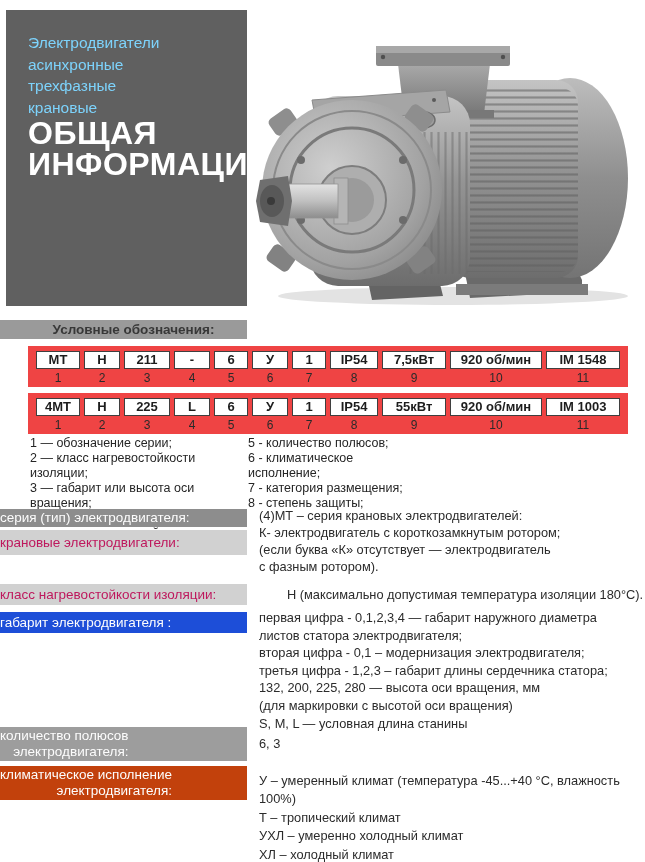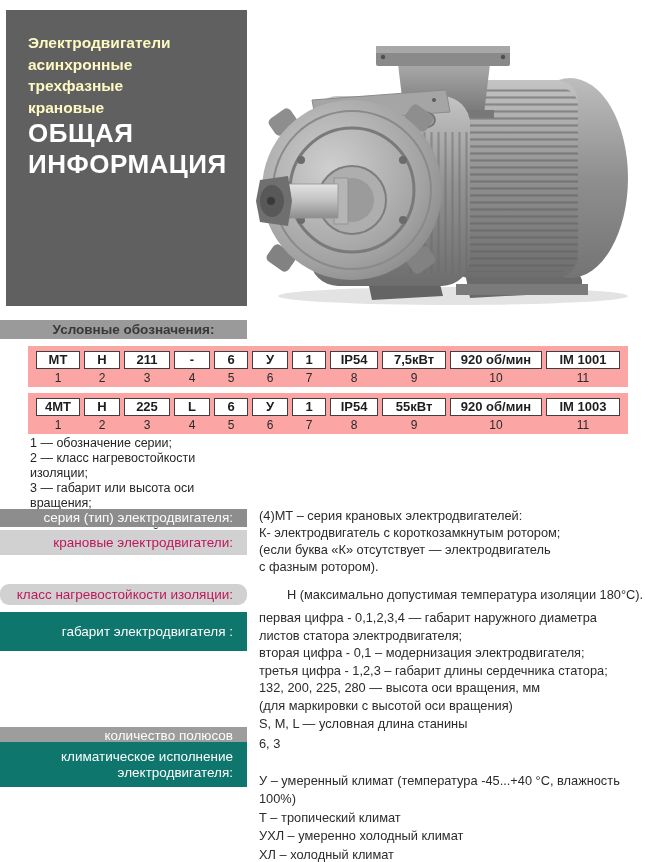--- a/index.html
+++ b/index.html
@@ -8,41 +8,41 @@
   #page {
     position:relative; width:645px; height:862px; margin:0 auto;
     background:#ffffff; overflow:hidden;
   }
   .abs { position:absolute; }
   .pre { white-space:pre-line; }
 
   
   .header-panel { left:6px; top:10px; width:241px; height:296px; background:#606060; }
   .header-subtitle {
-    position:absolute; left:22px; top:22px; color:#fef9c3;
-    font-size:15.5px; font-weight:bold; line-height:21.5px;
+    position:absolute; left:22px; top:22px; color:#7dd3fc;
+    font-size:15.5px; font-weight:normal; line-height:21.5px;
   }
   .header-title {
     position:absolute; left:22px; top:108px; color:#ffffff;
-    font-size:26px; font-weight:bold; line-height:31px; letter-spacing:0.5px;
+    font-size:32px; font-weight:bold; line-height:31px; letter-spacing:0.5px;
   }
 
   
   .motor-wrap { left:248px; top:12px; width:394px; height:298px; }
 
   
   .heading-bar {
     left:0; top:320px; width:247px; height:19px; background:#9a9a9a;
     display:flex; align-items:center; justify-content:center;
     font-size:13.5px; font-weight:bold; color:#383838;padding-left:20px;
   }
 
   
   .band {
-    left:28px; width:600px; height:41px; background:#fca5a5;
+    left:28px; width:600px; height:41px; background:#ef4444;
     display:flex; justify-content:space-between; align-items:flex-start;
     padding:5px 8px 0 8px;
   }
   .band-1 { top:346px; }
   .band-2 { top:393px; }
   .cell { display:flex; flex-direction:column; align-items:center; }
   .c1{width:44px}.c2{width:36px}.c3{width:46px}.c4{width:36px}.c5{width:34px}
   .c6{width:36px}.c7{width:34px}.c8{width:48px}.c9{width:64px}.c10{width:92px}.c11{width:74px}
   .valbox {
     width:100%; background:#ffffff; border:1px solid #3f3f3f;
@@ -51,31 +51,31 @@
   .num { font-size:12px; line-height:14px; margin-top:2px; color:#2a2a2a; }
 
   
   .legend-col { top:436px; font-size:12.5px; line-height:15px; color:#252525; }
   .legend-1 { left:30px;  width:218px; }
   .legend-2 { left:248px; width:176px; }
   .legend-3 { left:424px; width:220px; }
 
   
   .bar {
-    left:0; width:247px; display:flex; align-items:center; justify-content:flex-end;
+    left:0; width:247px; display:flex; align-items:center; justify-content:flex-start;
     text-align:right; padding-right:14px; font-size:13.5px; line-height:16px;
   }
   .bar-dark  { background:#939393; color:#fdfdfd; }
   .bar-light { background:#d1d1d1; color:#be185d; }
   .bar-seriya     { top:509px; height:18px; background:#8d8d8d; }
   .bar-kranovye   { top:530px; height:25px; }
-  .bar-klass      { top:584px; height:21px;border-radius:9px; }
-  .bar-gabarit    { top:612px; height:39px; background:#0f766e; }
+  .bar-klass      { top:584px; height:21px; }
+  .bar-gabarit    { top:612px; height:21px; background:#1d4ed8; }
   .bar-polyusov   { top:727px; height:34px; background:#9d9d9d; }
-  .bar-klimat     { top:742px; height:45px; background:#0f766e; }
+  .bar-klimat     { top:766px; height:34px; background:#c2410c; }
 
   .body-text { left:259px; width:382px; font-size:12.8px; color:#2b2b2b; }
   .body-seriya  { top:507px; line-height:17px; }
   .body-klass   { top:587px; line-height:16px;margin-left:28px; }
   .body-gabarit { top:609px; line-height:17.6px; }
   .body-poles   { top:736px; line-height:16px; }
   .body-klimat  { top:772px; line-height:18.4px; }
 </style>
 </head>
 <body>
@@ -227,21 +227,21 @@
       </div>
     <div class="cell c9">
         <div class="valbox">7,5кВт</div>
         <div class="num">9</div>
       </div>
     <div class="cell c10">
         <div class="valbox">920 об/мин</div>
         <div class="num">10</div>
       </div>
     <div class="cell c11">
-        <div class="valbox">IM 1001</div>
+        <div class="valbox">IM 1548</div>
         <div class="num">11</div>
       </div>
   </div>
 
   <div class="abs band band-2">
     <div class="cell c1">
         <div class="valbox">4МТ</div>
         <div class="num">1</div>
       </div>
     <div class="cell c2">
@@ -284,20 +284,24 @@
         <div class="valbox">IM 1003</div>
         <div class="num">11</div>
       </div>
   </div>
 
   <div class="abs legend-col legend-1 pre">1 — обозначение серии;
 2 — класс нагревостойкости изоляции;
 3 — габарит или высота оси вращения;
 4 – условная длина станины (для
 маркировки с высотой оси вращения)</div>
+  <div class="abs legend-col legend-2 pre">5 -  количество полюсов;
+6 - климатическое исполнение;
+7 - категория размещения;
+8 -  степень защиты;</div>
 
   <div class="abs bar bar-dark bar-seriya">
     <span>серия (тип) электродвигателя:</span>
   </div>
   <div class="abs bar bar-light bar-kranovye">
     <span>крановые электродвигатели:</span>
   </div>
   <div class="abs body-text body-seriya pre">(4)МТ – серия крановых электродвигателей:
 К- электродвигатель с короткозамкнутым ротором;
 (если  буква «К» отсутствует  — электродвигатель

